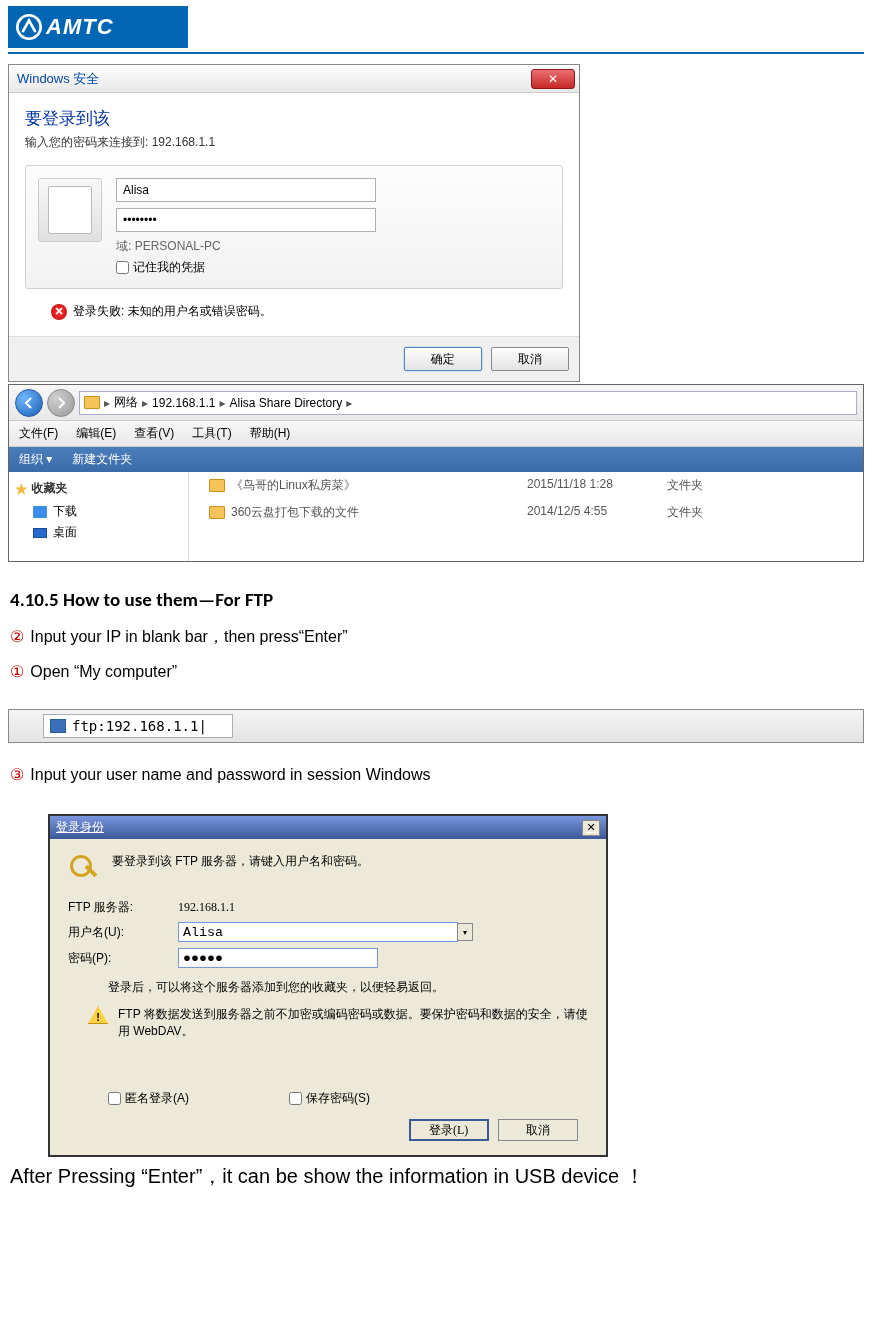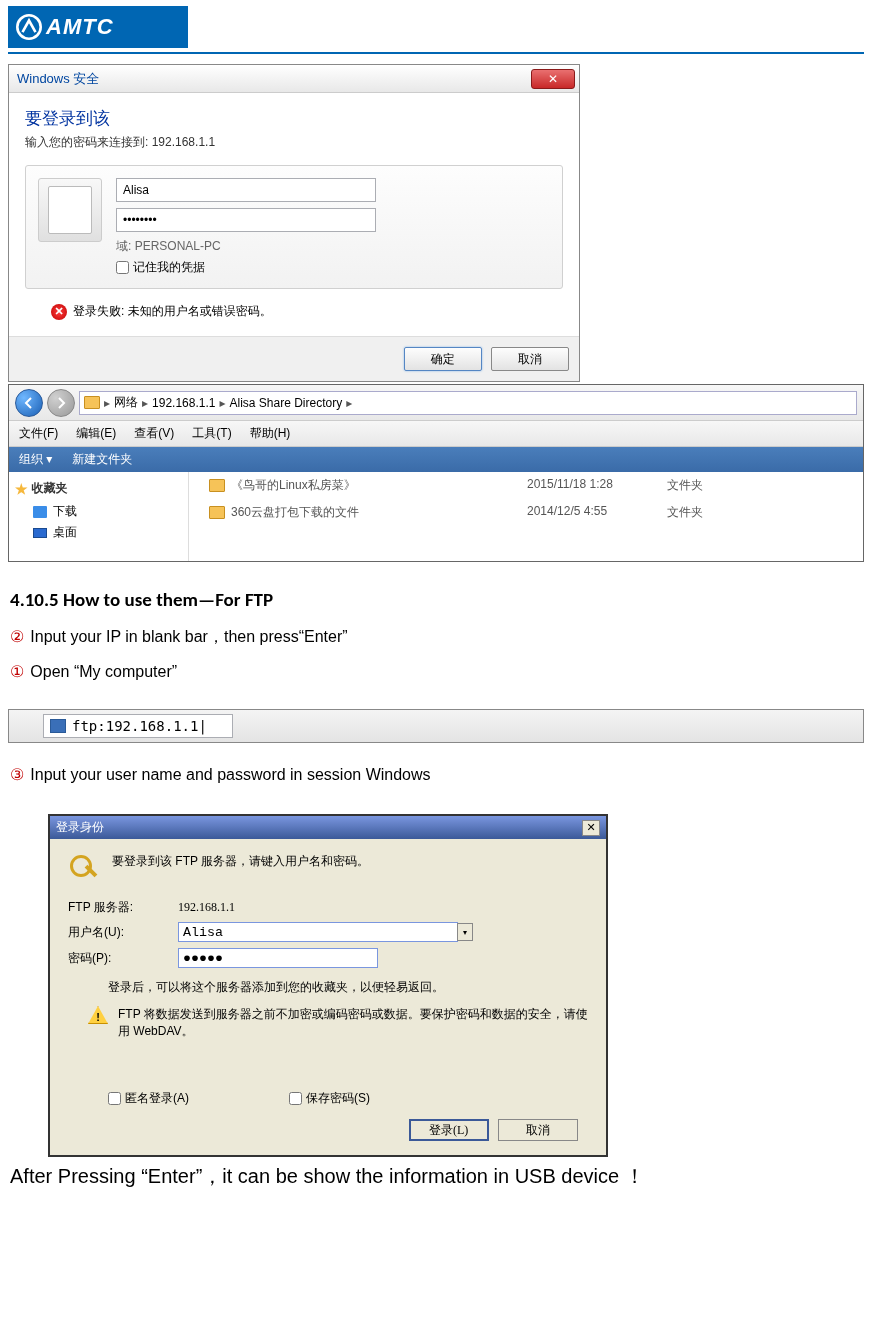--- a/index.html
+++ b/index.html
@@ -69,21 +69,21 @@
   .circ { color: #c00000; font-family: "Segoe UI", sans-serif; margin-right: 6px;}
   .final-line { font-size:20px; margin:6px 10px;}
 
   
   .addr-small-box { width:856px; border:1px solid #888; margin:4px 0 6px 8px; background:linear-gradient(#f4f4f4,#e4e4e4); padding:4px;}
   .addr-small { background:#fff; border:1px solid #abadb3; height:24px; display:flex; align-items:center; padding:0 6px; gap:6px; font-family:"SimSun",monospace; font-size:14px; width:190px; margin-left:30px;}
   .pc-icon-sm { width:16px; height:14px; background:#3a6fb8; border:1px solid #2a5a98; position:relative;}
 
   
   .ftp-dlg { width:560px; border:2px solid #333; margin:6px 0 0 48px; font-family:"SimSun","Microsoft YaHei",sans-serif; font-size:12px; background:#ece9d8;}
-  .ftp-title { background: linear-gradient(#7a96df,#3b5998); color:#fff; padding:3px 6px; display:flex; justify-content:space-between; align-items:center; font-family:"SimSun";}
+  .ftp-title { background: linear-gradient(#7a96df,#3b5998); color:#fff; padding:3px 6px; display:flex; justify-content:space-between; align-items:center; font-family:"SimSun";text-decoration:underline;}
   .ftp-close { width:18px; height:16px; background:#ece9d8; border:1px solid #888; color:#000; display:flex; align-items:center; justify-content:center; font-size:11px;}
   .ftp-body { padding:14px 18px;}
   .ftp-top { display:flex; gap:12px; margin-bottom:14px;}
   .key-icon { width:32px; height:32px; position:relative;}
   .key-icon::before{content:"";position:absolute;width:16px;height:16px;border:3px solid #d4a420;border-radius:50%;top:2px;left:2px;}
   .key-icon::after{content:"";position:absolute;width:14px;height:4px;background:#d4a420;top:16px;left:16px;transform:rotate(45deg);}
   .ftp-row { display:flex; margin:6px 0; align-items:center;}
   .ftp-label { width:110px; }
   .ftp-val { font-family:"SimSun";}
   .ftp-input { border:1px solid #7a96df; height:20px; padding:1px 4px; font-family:"Courier New",monospace;}

